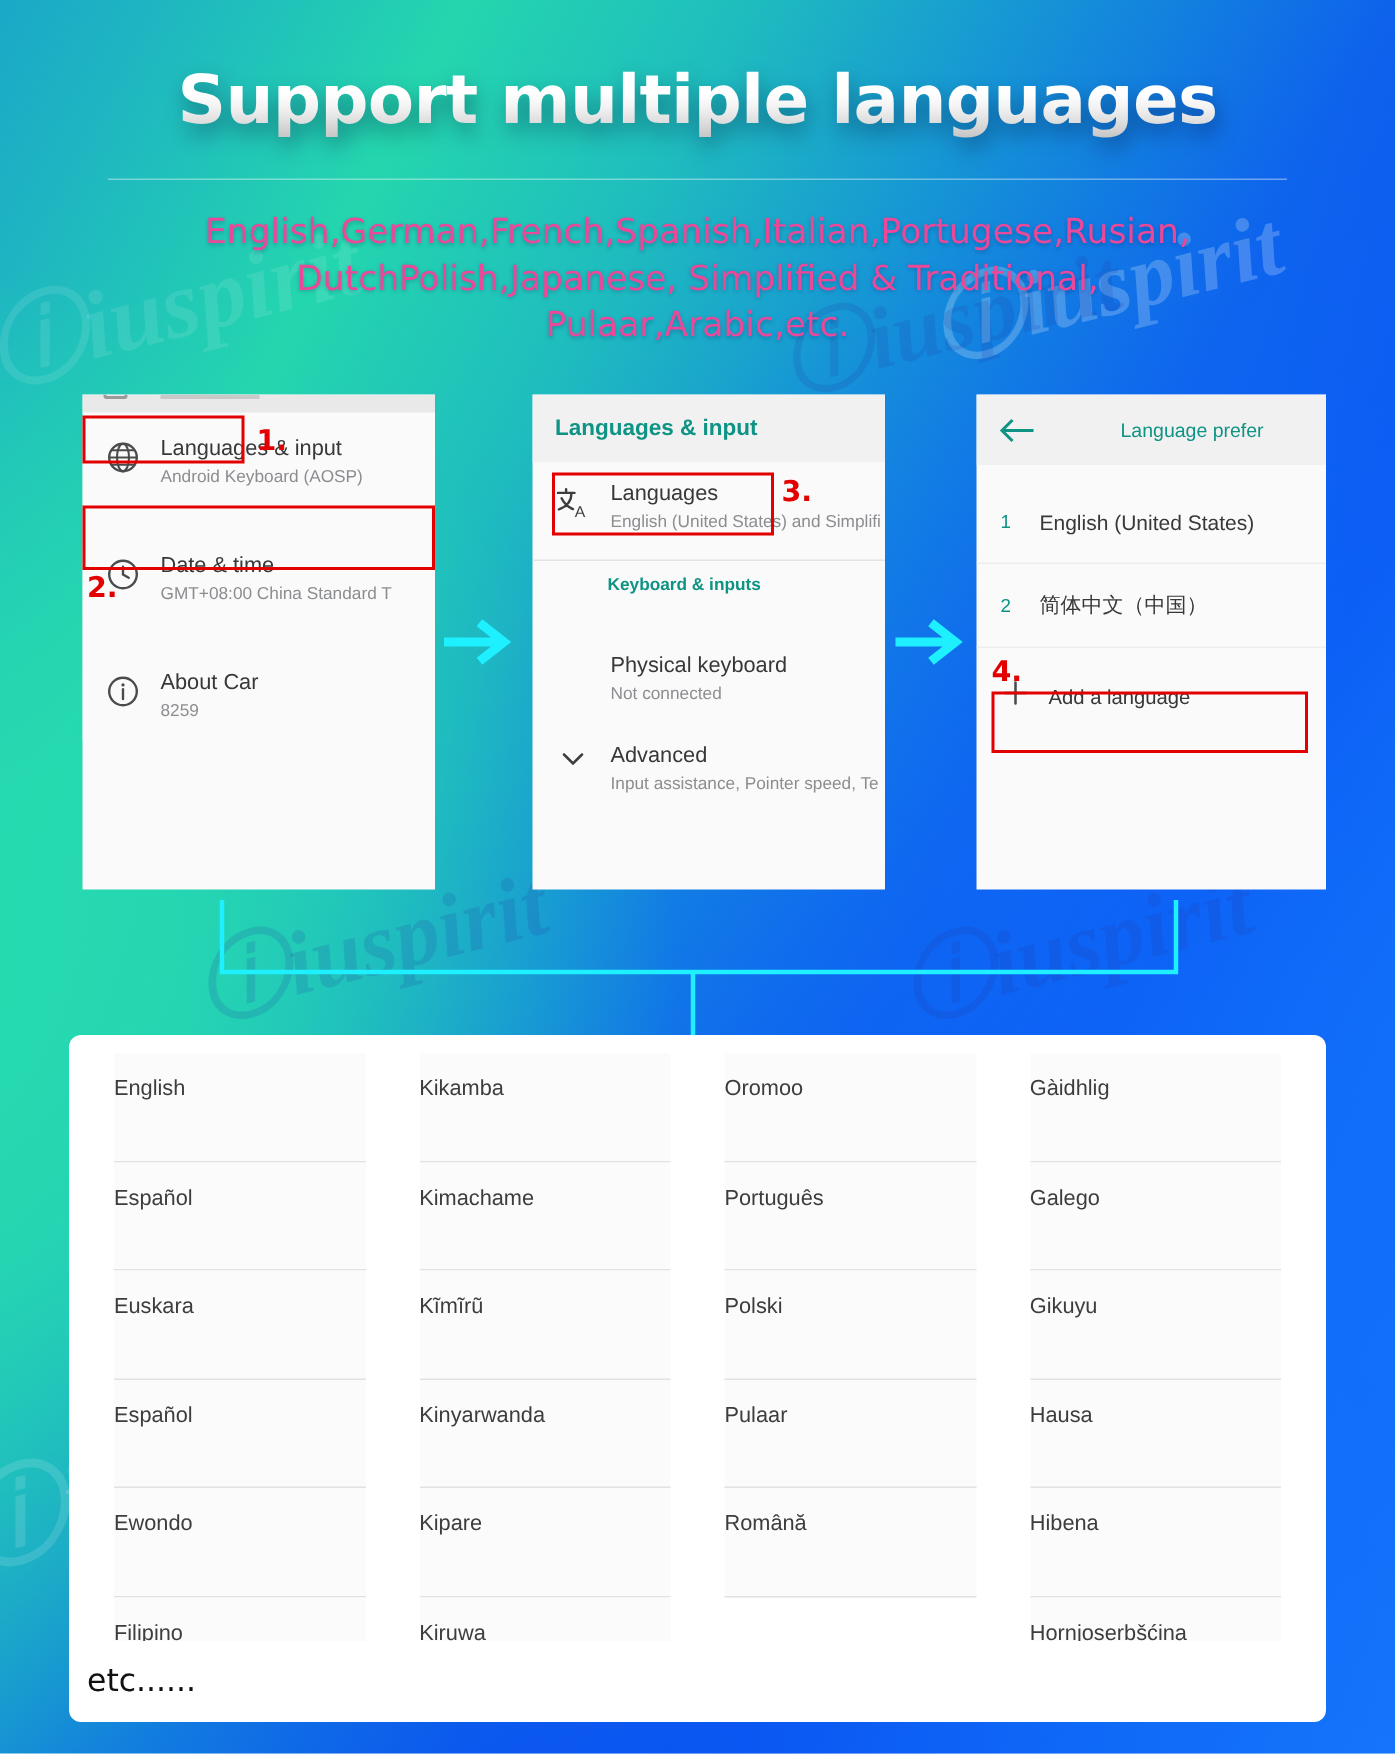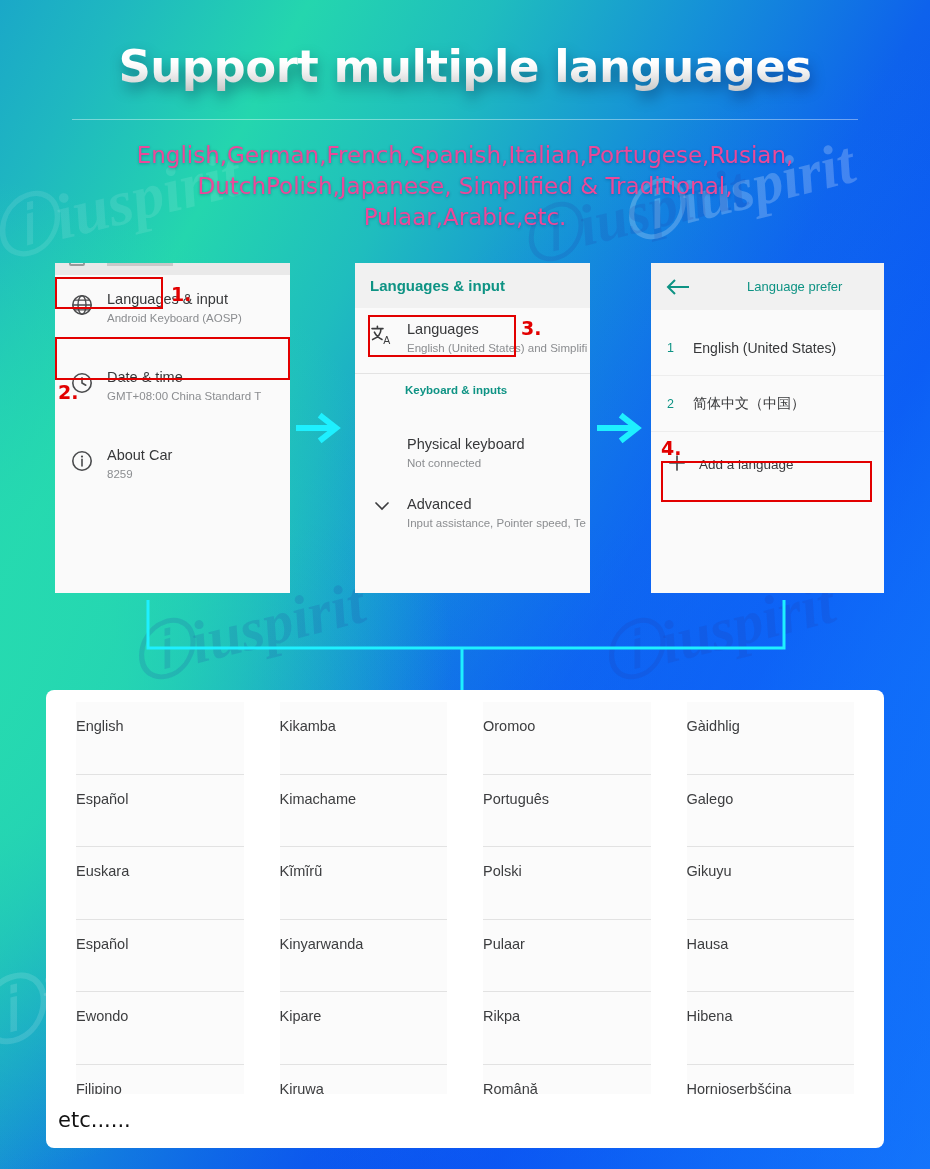--- a/index.html
+++ b/index.html
@@ -383,21 +383,20 @@
       <div class="lang-cell">Kĩmĩrũ</div>
       <div class="lang-cell">Kinyarwanda</div>
       <div class="lang-cell">Kipare</div>
       <div class="lang-cell">Kiruwa</div>
     </div>
     <div class="lang-col">
       <div class="lang-cell">Oromoo</div>
       <div class="lang-cell">Português</div>
       <div class="lang-cell">Polski</div>
       <div class="lang-cell">Pulaar</div>
-      <div class="lang-cell">Rikpa</div>
       <div class="lang-cell">Română</div>
     </div>
     <div class="lang-col">
       <div class="lang-cell">Gàidhlig</div>
       <div class="lang-cell">Galego</div>
       <div class="lang-cell">Gikuyu</div>
       <div class="lang-cell">Hausa</div>
       <div class="lang-cell">Hibena</div>
       <div class="lang-cell">Hornjoserbšćina</div>
     </div>

